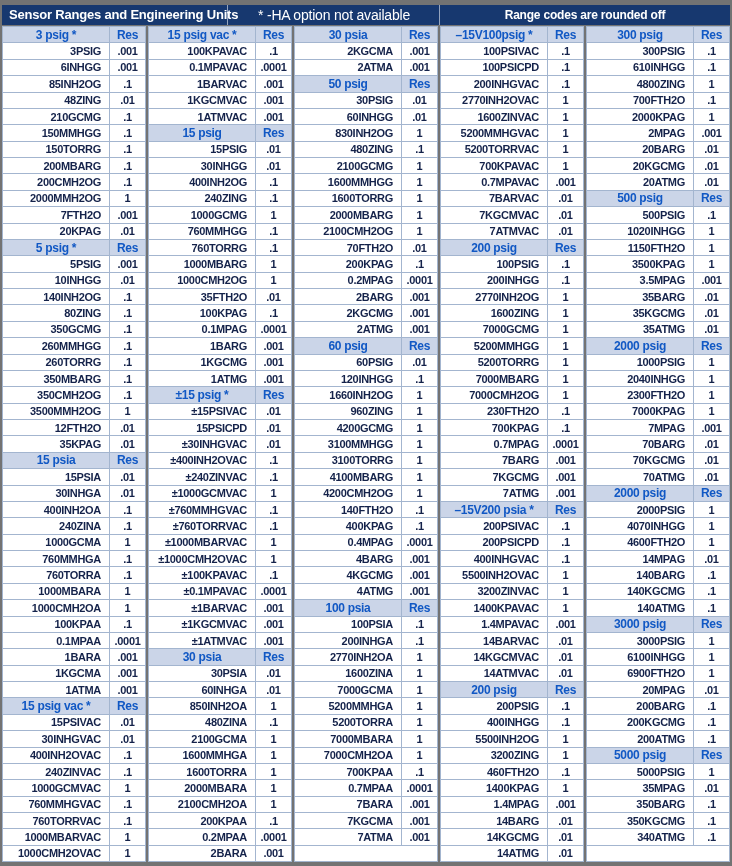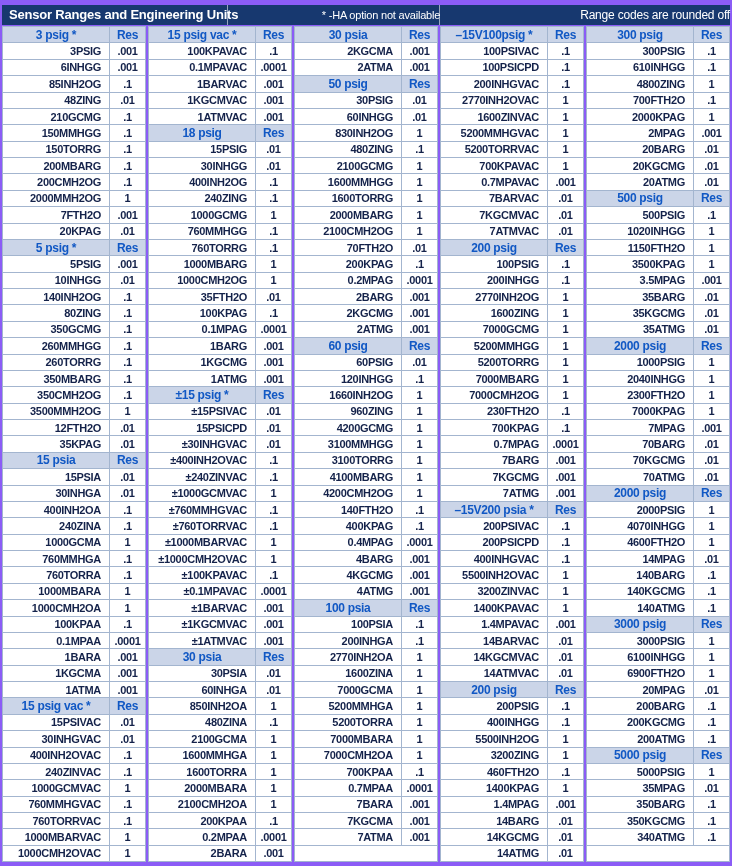--- a/index.html
+++ b/index.html
@@ -5,39 +5,39 @@
   :root{
     --c-bar:#17386f;
     --c-section-bg:#cbd5e8;
     --c-section-text:#1158c4;
     --c-data-text:#14224a;
     --c-border:#a3b5cf;
   }
   *{box-sizing:border-box;margin:0;padding:0;}
   html,body{width:732px;height:866px;background:#ffffff;overflow:hidden;}
   body{font-family:"Liberation Sans","DejaVu Sans",sans-serif;}
-  .page{width:732px;height:866px;padding:5px 2px 4px 2px;background:#8b5cf6;}
+  .page{width:732px;height:866px;padding:5px 2px 4px 2px;background:#737373;}
   .topbar{
     position:relative;height:20px;background:var(--c-bar);
     color:#fff;margin-bottom:1px;
   }
   .topbar .title{
     position:absolute;left:7px;top:0;height:20px;line-height:20px;
     font-size:13px;font-weight:bold;letter-spacing:-0.2px;white-space:nowrap;
   }
   .topbar .divider{
     position:absolute;top:0;width:1px;height:20px;background:rgba(255,255,255,0.55);
   }
   .topbar .note{
     position:absolute;left:228px;width:208px;top:0;height:20px;line-height:20px;
-    font-size:11px;font-weight:normal;text-align:center;letter-spacing:-0.2px;white-space:nowrap;margin-left:47px;
+    font-size:14px;font-weight:normal;text-align:center;letter-spacing:-0.2px;white-space:nowrap;
   }
   .topbar .note2{
     position:absolute;left:438px;right:0;top:0;height:20px;line-height:20px;
-    font-size:12px;font-weight:normal;text-align:right;letter-spacing:-0.2px;white-space:nowrap;
+    font-size:12px;font-weight:bold;text-align:center;letter-spacing:-0.2px;white-space:nowrap;
   }
   .grid{display:flex;gap:2px;height:836px;}
   .pair{
     flex:1 1 0;display:flex;flex-direction:column;
     border:1px solid var(--c-border);background:#fff;
   }
   .row{
     flex:1 1 0;display:flex;align-items:center;min-height:0;
     border-bottom:1px solid var(--c-border);
     font-weight:bold;font-size:11px;letter-spacing:-0.3px;
@@ -293,21 +293,21 @@
         </div>
         <div class="row data-row">
           <span class="cell-range">1KGCMVAC</span>
           <span class="cell-res">.001</span>
         </div>
         <div class="row data-row">
           <span class="cell-range">1ATMVAC</span>
           <span class="cell-res">.001</span>
         </div>
         <div class="row header-row">
-          <span class="cell-range">18 psig</span>
+          <span class="cell-range">15 psig</span>
           <span class="cell-res">Res</span>
         </div>
         <div class="row data-row">
           <span class="cell-range">15PSIG</span>
           <span class="cell-res">.01</span>
         </div>
         <div class="row data-row">
           <span class="cell-range">30INHGG</span>
           <span class="cell-res">.01</span>
         </div>

